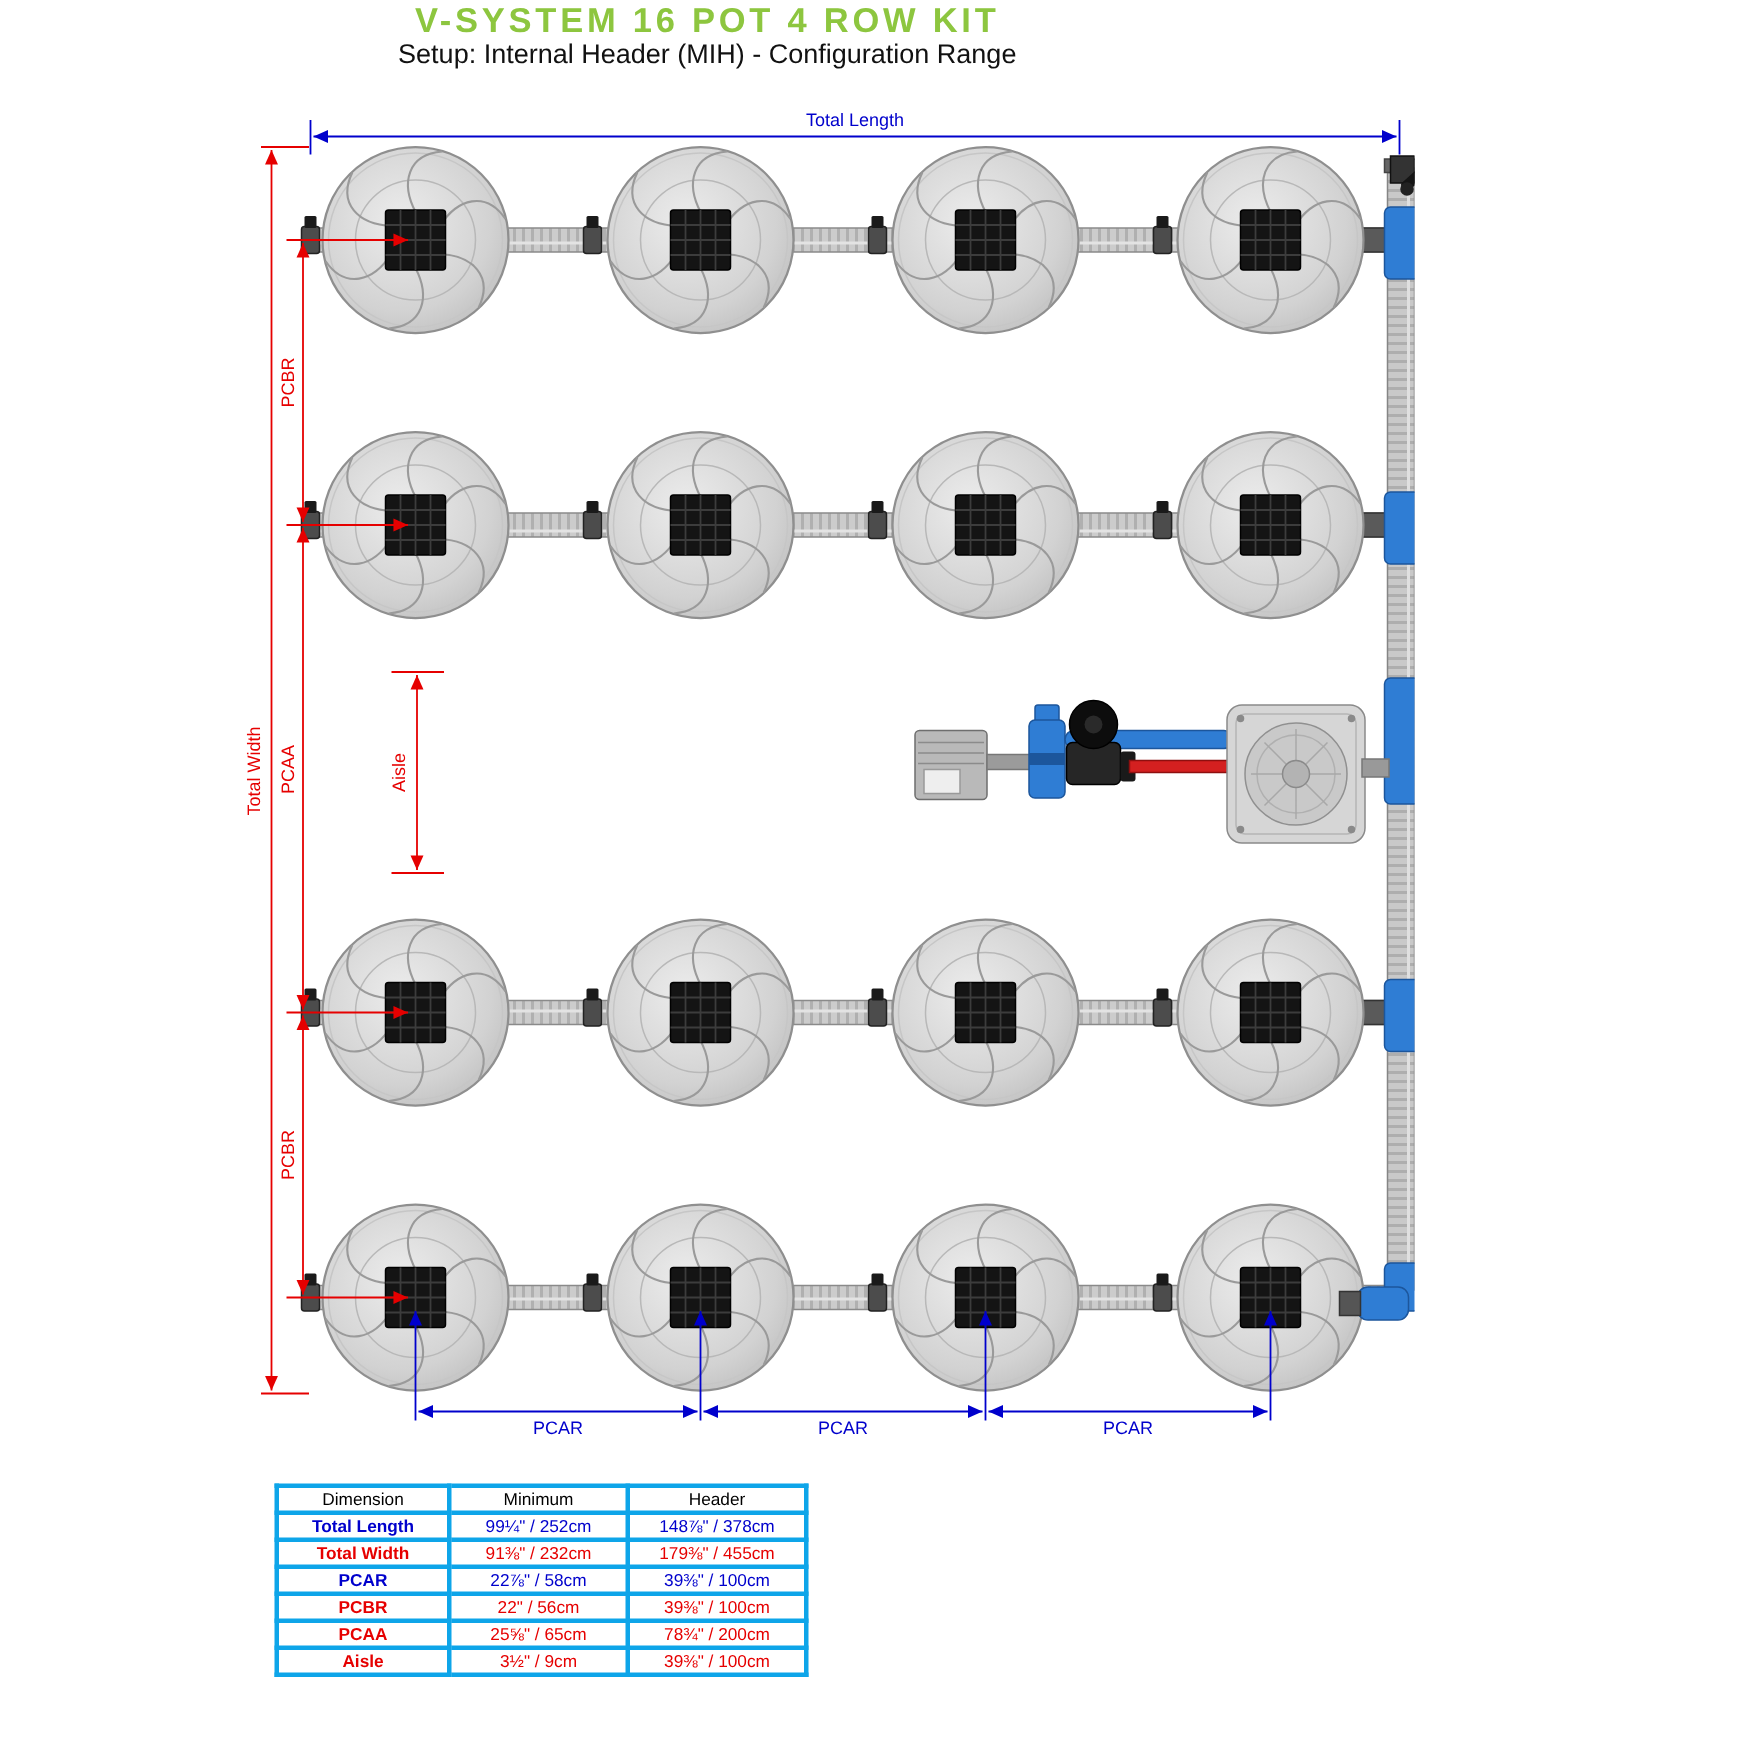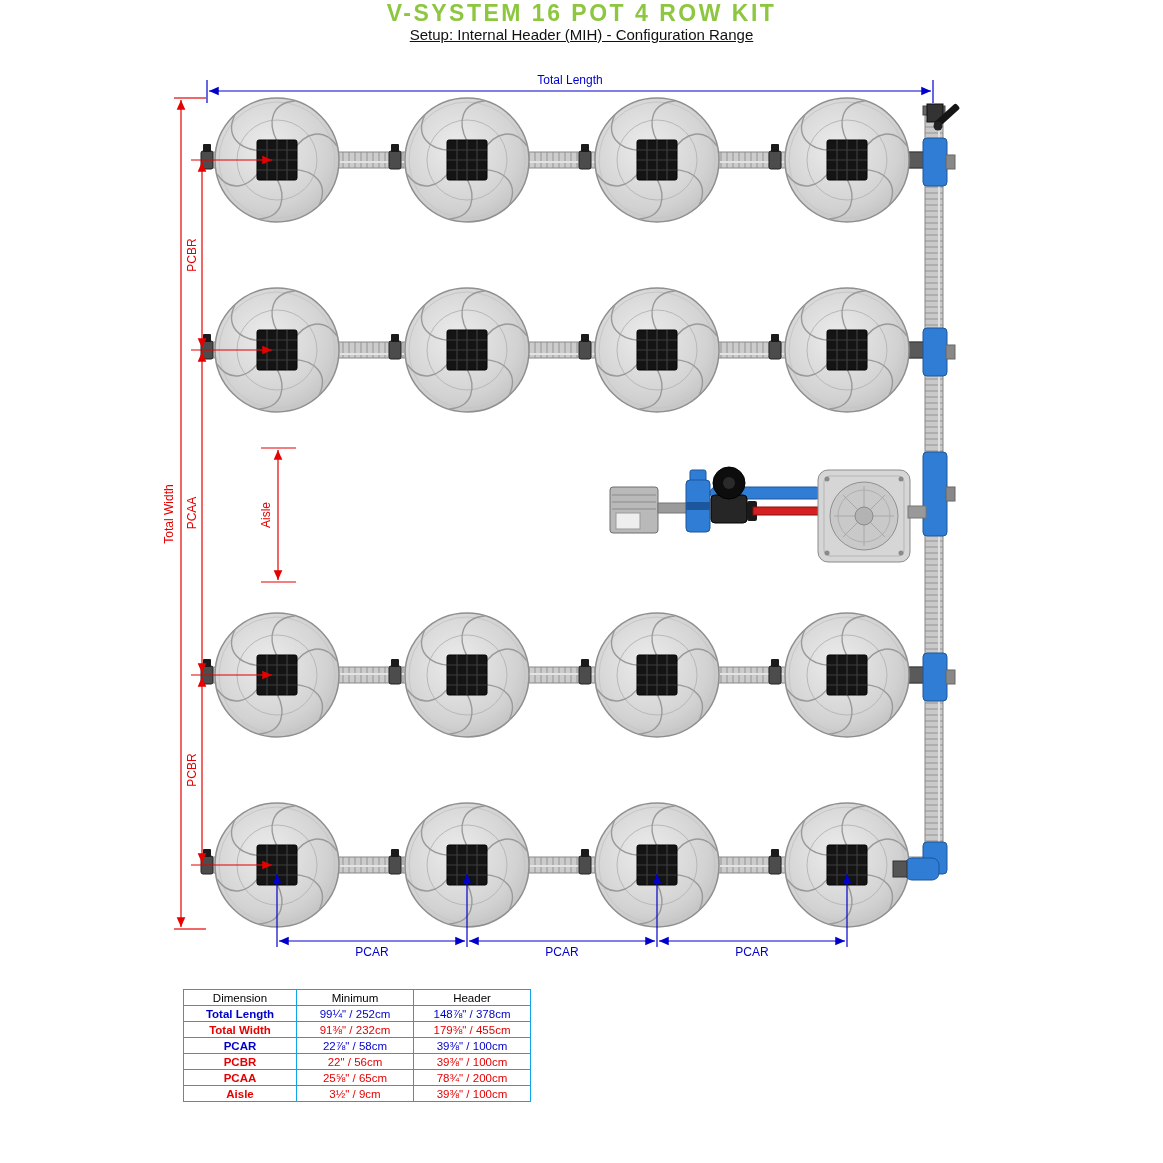--- a/index.html
+++ b/index.html
@@ -1,34 +1,34 @@
 <!DOCTYPE html>
 <html style="--title_green: #8dc63f; --dim_red: #e60000; --dim_blue: #0000cc; --pipe_blue: #2f7dd4;"><head>
 <meta charset="utf-8">
 <style>
   html,body{margin:0;padding:0;background:#fff;}
-  .canvas{position:relative;width:1163px;height:1163px;background:#fff;overflow:hidden;
+  .canvas{position:relative;width:943px;height:1163px;background:#fff;overflow:hidden;
           font-family:"Liberation Sans",sans-serif;}
   .title{position:absolute;top:0;left:0;width:100%;text-align:center;
          font-weight:bold;font-size:23px;letter-spacing:2.5px;
          color:var(--title_green,#8dc63f);}
   .subtitle{position:absolute;top:26px;left:0;width:100%;text-align:center;
-            font-size:15px;color:#111;text-decoration:underline;}
+            font-size:18px;color:#111;}
   .diagram{position:absolute;top:0;left:0;}
   
   .sR{stroke:var(--dim_red,#e60000);stroke-width:1.2;fill:none;}
   .sB{stroke:var(--dim_blue,#0000cc);stroke-width:1.2;fill:none;}
   .tR{fill:var(--dim_red,#e60000);}
   .tB{fill:var(--dim_blue,#0000cc);}
   .dimtext{font-family:"Liberation Sans",sans-serif;font-size:12px;}
   .pB{fill:var(--pipe_blue,#2f7dd4);stroke:#1c569c;stroke-width:1;}
   
   .dims{position:absolute;left:183px;top:989px;border-collapse:collapse;
         font-family:"Liberation Sans",sans-serif;font-size:11.5px;color:#000;}
-  .dims th,.dims td{border:1px solid #0ea5e9;text-align:center;padding:1px 6px;height:13px;}
+  .dims th,.dims td{border:3px solid #0ea5e9;text-align:center;padding:1px 6px;height:13px;}
   .dims th{font-weight:normal;width:100px;}
   .dims th+th{width:104px;}
   .dims td:first-child{font-weight:bold;}
   .dims tr.blue td{color:var(--dim_blue,#0000cc);}
   .dims tr.red td{color:var(--dim_red,#e60000);}
 </style>
 </head>
 <body>
 
 <div class="canvas">

